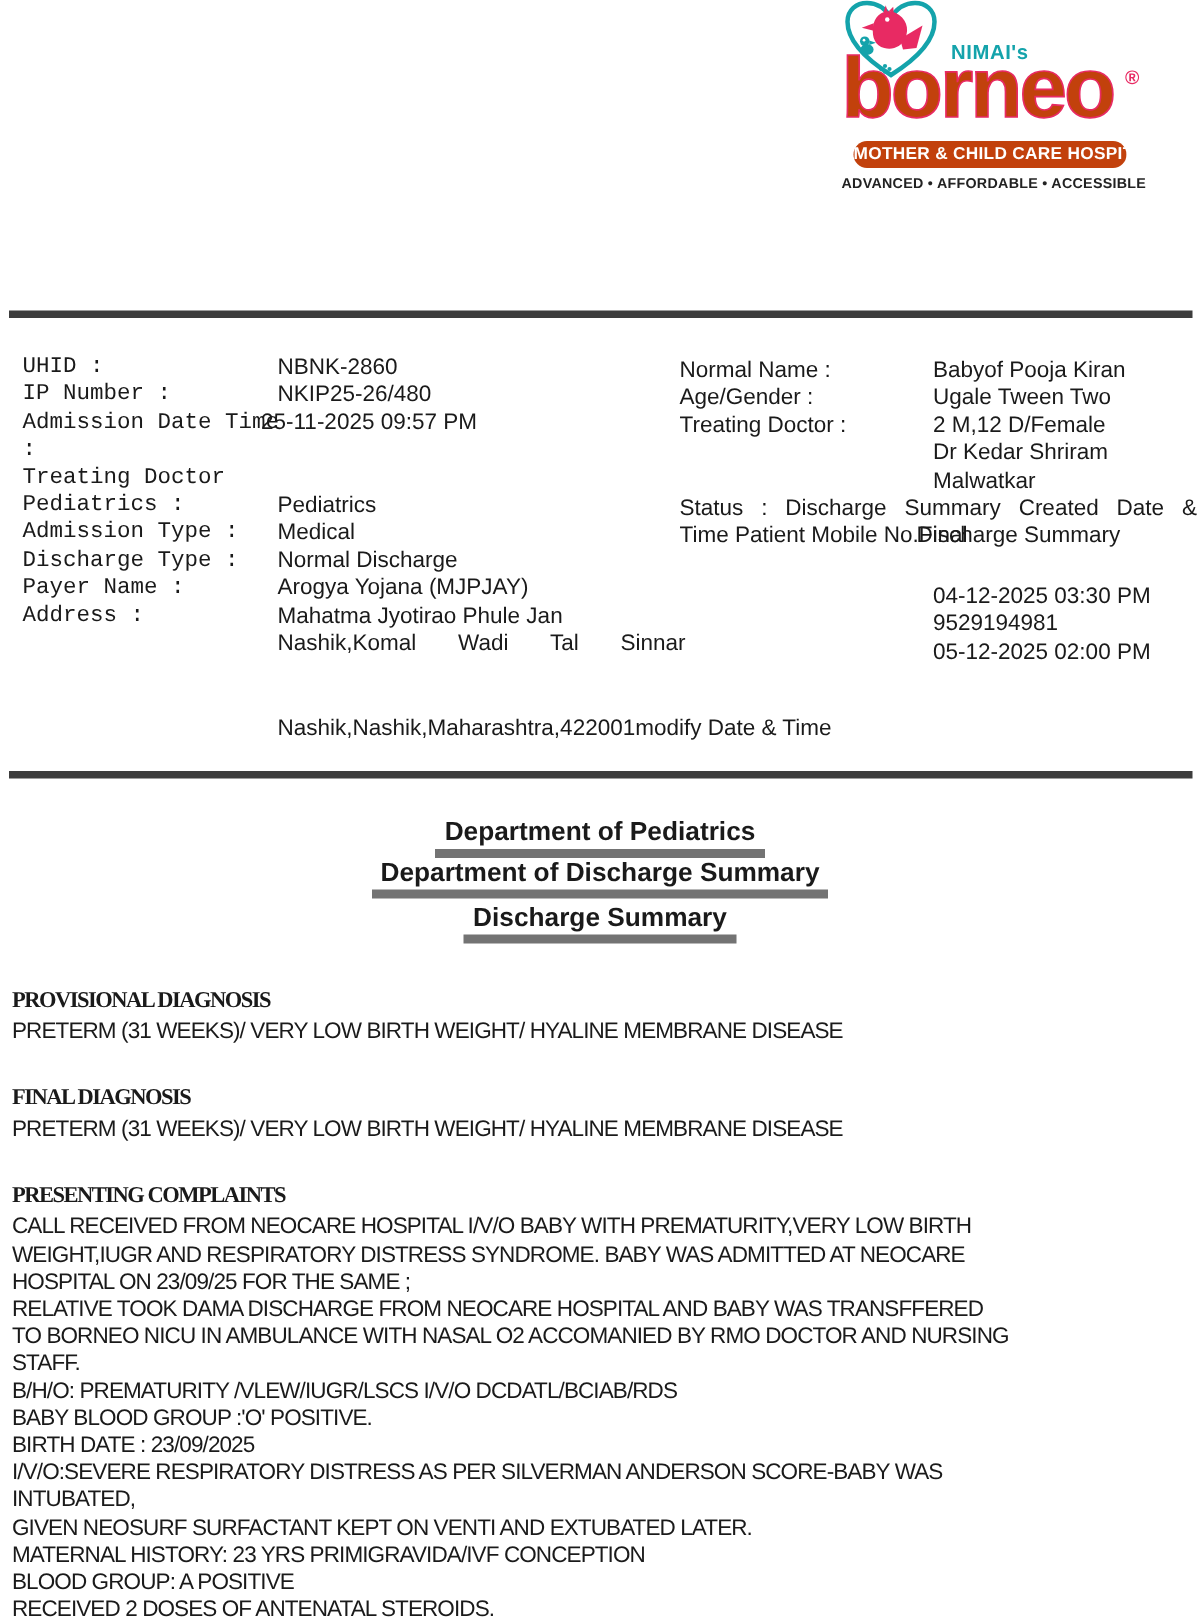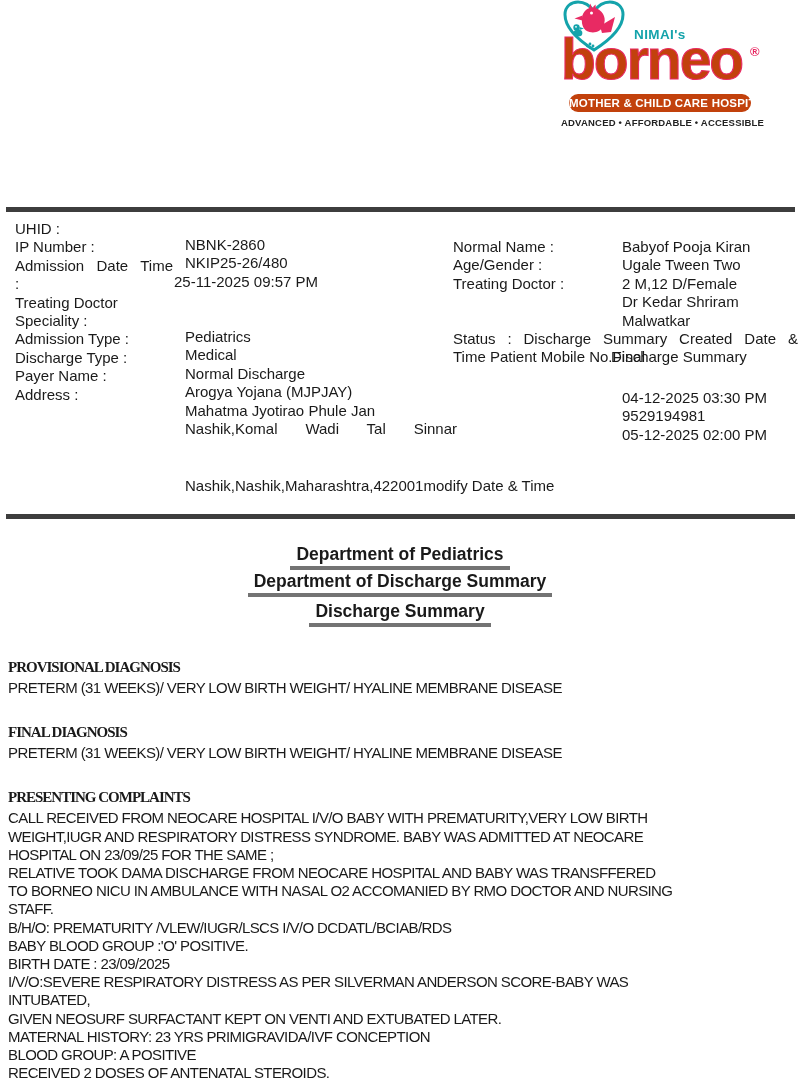--- a/index.html
+++ b/index.html
@@ -20,36 +20,36 @@
   .tagline{position:absolute;left:561px;top:117px;width:198px;text-align:center;
     font-size:9.5px;font-weight:bold;color:#222;letter-spacing:.2px;white-space:nowrap;}
   
   .rule{position:absolute;left:6px;right:5px;height:5px;background:#3d3d3d;}
   .rule-top{top:207px;}
   .rule-mid{top:514px;}
   
   .info{font-size:15px;}
   .ln{line-height:18.4px;min-height:18.4px;white-space:nowrap;}
   .col{position:absolute;}
-  .col-left-labels{left:15px;top:220px;width:170px;}
+  .col-left-labels{left:15px;top:236px;width:170px;font-family:Liberation Mono, monospace;}
   .col-left-values{left:185px;top:236px;width:290px;}
   .col-right-labels{left:453px;top:238px;width:345px;}
   .col-right-values{left:622px;top:238px;width:178px;}
   .col-right-values2{left:622px;top:389px;width:178px;}
   .stretch{text-align:justify;text-align-last:justify;}
   .w158{width:158px;}
   .w272{width:272px;}
   .shift-left{margin-left:-11px;}
   .overlap-line{position:relative;}
   .overlap-line .overlay{position:absolute;left:158px;top:0;white-space:nowrap;}
   .addr-line-2{position:absolute;left:185px;top:477px;font-size:15px;white-space:nowrap;}
   
   .doc-headings{position:absolute;left:0;top:544px;width:800px;text-align:center;}
   .doc-heading{font-size:17.5px;font-weight:bold;line-height:20px;margin:0 0 7px 0;}
-  .doc-heading .u{border-bottom:4px solid #737373;padding:0 6px 2px 6px;}
+  .doc-heading .u{border-bottom:6px solid #737373;padding:0 6px 2px 6px;}
   .doc-title{margin-top:10px;}
   
   .doc-body{position:absolute;left:8px;top:658px;width:786px;}
   .section-title{font-size:15px;font-weight:bold;letter-spacing:-1px;line-height:19px;
     margin:0 0 2px 0;font-family:Liberation Serif, serif;}
   .section-body{font-size:15px;letter-spacing:-0.6px;line-height:18.2px;white-space:pre-line;
     margin:0 0 26px 0;}
 </style>
 </head>
 <body>
@@ -89,21 +89,21 @@
   <div class="rule rule-mid"></div>
 
   <div class="info">
 
     <div class="col col-left-labels">
       <div class="ln">UHID :</div>
       <div class="ln">IP Number :</div>
       <div class="ln stretch w158">Admission Date Time</div>
       <div class="ln">:</div>
       <div class="ln">Treating Doctor</div>
-      <div class="ln">Speciality :</div>
+      <div class="ln">Pediatrics :</div>
       <div class="ln">Admission Type :</div>
       <div class="ln">Discharge Type :</div>
       <div class="ln">Payer Name :</div>
       <div class="ln">Address :</div>
     </div>
 
     <div class="col col-left-values">
       <div class="ln">NBNK-2860</div>
       <div class="ln">NKIP25-26/480</div>
       <div class="ln shift-left">25-11-2025 09:57 PM</div>

